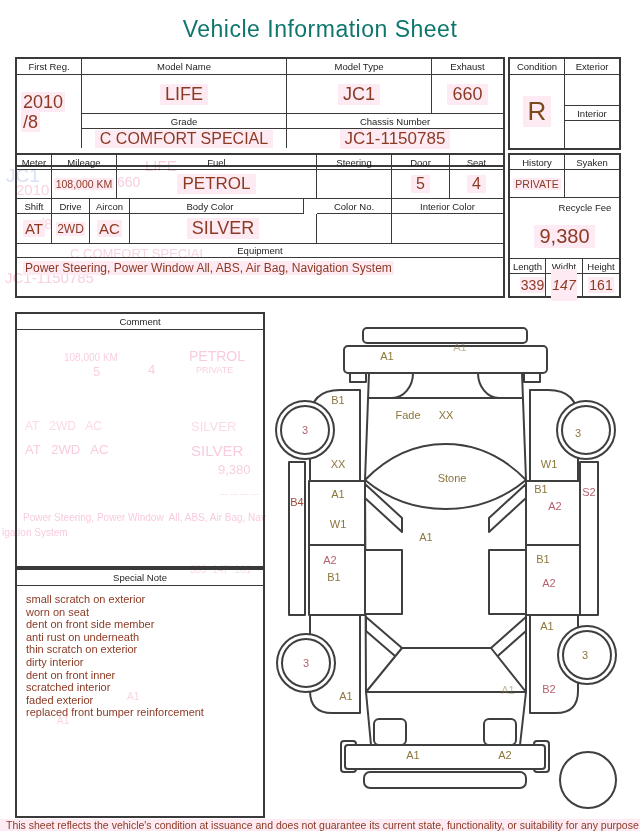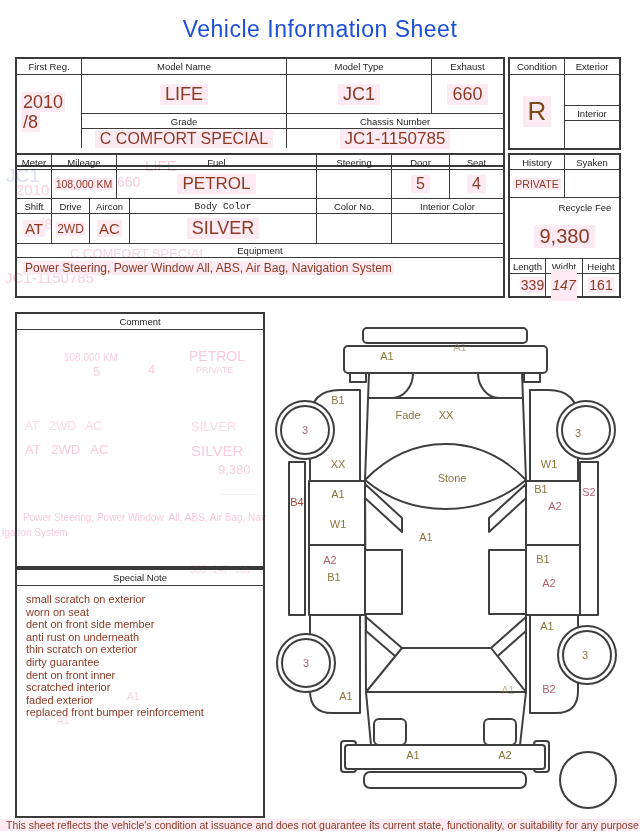--- a/index.html
+++ b/index.html
@@ -6,21 +6,21 @@
   #sheet{position:relative;width:640px;height:835px;background:#ffffff;
          font-family:"Liberation Sans",sans-serif;overflow:hidden;}
   .box{position:absolute;border:2px solid #3a3a3a;box-sizing:border-box;background:transparent;z-index:2;}
   .cell{position:absolute;box-sizing:border-box;display:flex;align-items:center;justify-content:center;}
   .hdr{font-size:9.5px;color:#1d1d1d;letter-spacing:0px;white-space:nowrap;}
   .br{border-right:1.5px solid #3a3a3a;}
   .bb{border-bottom:1.5px solid #3a3a3a;}
   .val{color:#8c3a24;}
   .pinkbg{background:#fdeaf2;padding:0 5px;border-radius:1px;white-space:nowrap;}
   #title{position:absolute;top:16px;left:0;width:640px;text-align:center;
-         font-size:23px;color:#1d4ed8;letter-spacing:0.5px;z-index:2;}
+         font-size:23px;color:#0f766e;letter-spacing:0.5px;z-index:2;}
   #ghost-layer{position:absolute;inset:0;z-index:1;}
   .ghost{position:absolute;white-space:pre;line-height:1;z-index:1;}
   .note-line{font-size:11px;line-height:12.6px;color:#8c3a24;white-space:nowrap;}
   #special-note-list{position:absolute;left:9px;top:23px;right:2px;}
   #disclaimer{position:absolute;top:819px;left:0;width:640px;text-align:center;font-size:10.5px;z-index:2;}
   #car-svg{position:absolute;left:270px;top:310px;z-index:2;}
 </style>
 </head>
 <body>
 
@@ -114,21 +114,21 @@
     <div class="cell br bb val" style="left:375px;top:15px;width:58px;height:29px;font-size:16px;">
         <span class="pinkbg">5</span>
       </div>
     <div class="cell bb val" style="left:433px;top:15px;width:53px;height:29px;font-size:16px;">
         <span class="pinkbg">4</span>
       </div>
 
     <div class="cell hdr br bb" style="left:0;top:44px;width:35px;height:15px;">Shift</div>
     <div class="cell hdr br bb" style="left:35px;top:44px;width:38px;height:15px;">Drive</div>
     <div class="cell hdr br bb" style="left:73px;top:44px;width:40px;height:15px;">Aircon</div>
-    <div class="cell hdr br bb" style="left:113px;top:44px;width:187px;height:15px;font-family:Liberation Mono, monospace;">Body Color</div>
+    <div class="cell hdr br bb" style="left:100px;top:44px;width:187px;height:15px;">Body Color</div>
     <div class="cell hdr br bb" style="left:300px;top:44px;width:75px;height:15px;">Color No.</div>
     <div class="cell hdr bb" style="left:375px;top:44px;width:111px;height:15px;">Interior Color</div>
 
     <div class="cell br bb val" style="left:0;top:59px;width:35px;height:30px;font-size:15px;">
         <span class="pinkbg" style="padding:0 2px;">AT</span>
       </div>
     <div class="cell br bb val" style="left:35px;top:59px;width:38px;height:30px;font-size:12px;">
         <span class="pinkbg" style="padding:0 1px;">2WD</span>
       </div>
     <div class="cell br bb val" style="left:73px;top:59px;width:40px;height:30px;font-size:15px;">
@@ -178,21 +178,21 @@
   </div>
 
   <div class="box" style="left:15px;top:568px;width:250px;height:250px;">
     <div class="cell hdr bb" style="left:0;top:0;width:246px;height:16px;">Special Note</div>
     <div id="special-note-list">
         <div class="note-line">small scratch on exterior</div>
         <div class="note-line">worn on seat</div>
         <div class="note-line">dent on front side member</div>
         <div class="note-line">anti rust on underneath</div>
         <div class="note-line">thin scratch on exterior</div>
-        <div class="note-line">dirty guarantee</div>
+        <div class="note-line">dirty interior</div>
         <div class="note-line">dent on front inner</div>
         <div class="note-line">scratched interior</div>
         <div class="note-line">faded exterior</div>
         <div class="note-line">replaced front bumper reinforcement</div>
       </div>
   </div>
 
   <svg id="car-svg" width="370" height="505" viewBox="0 0 370 505" xmlns="http://www.w3.org/2000/svg">
     <g fill="#ffffff" stroke="#3f3f3f" stroke-width="2" stroke-linejoin="round">
 

